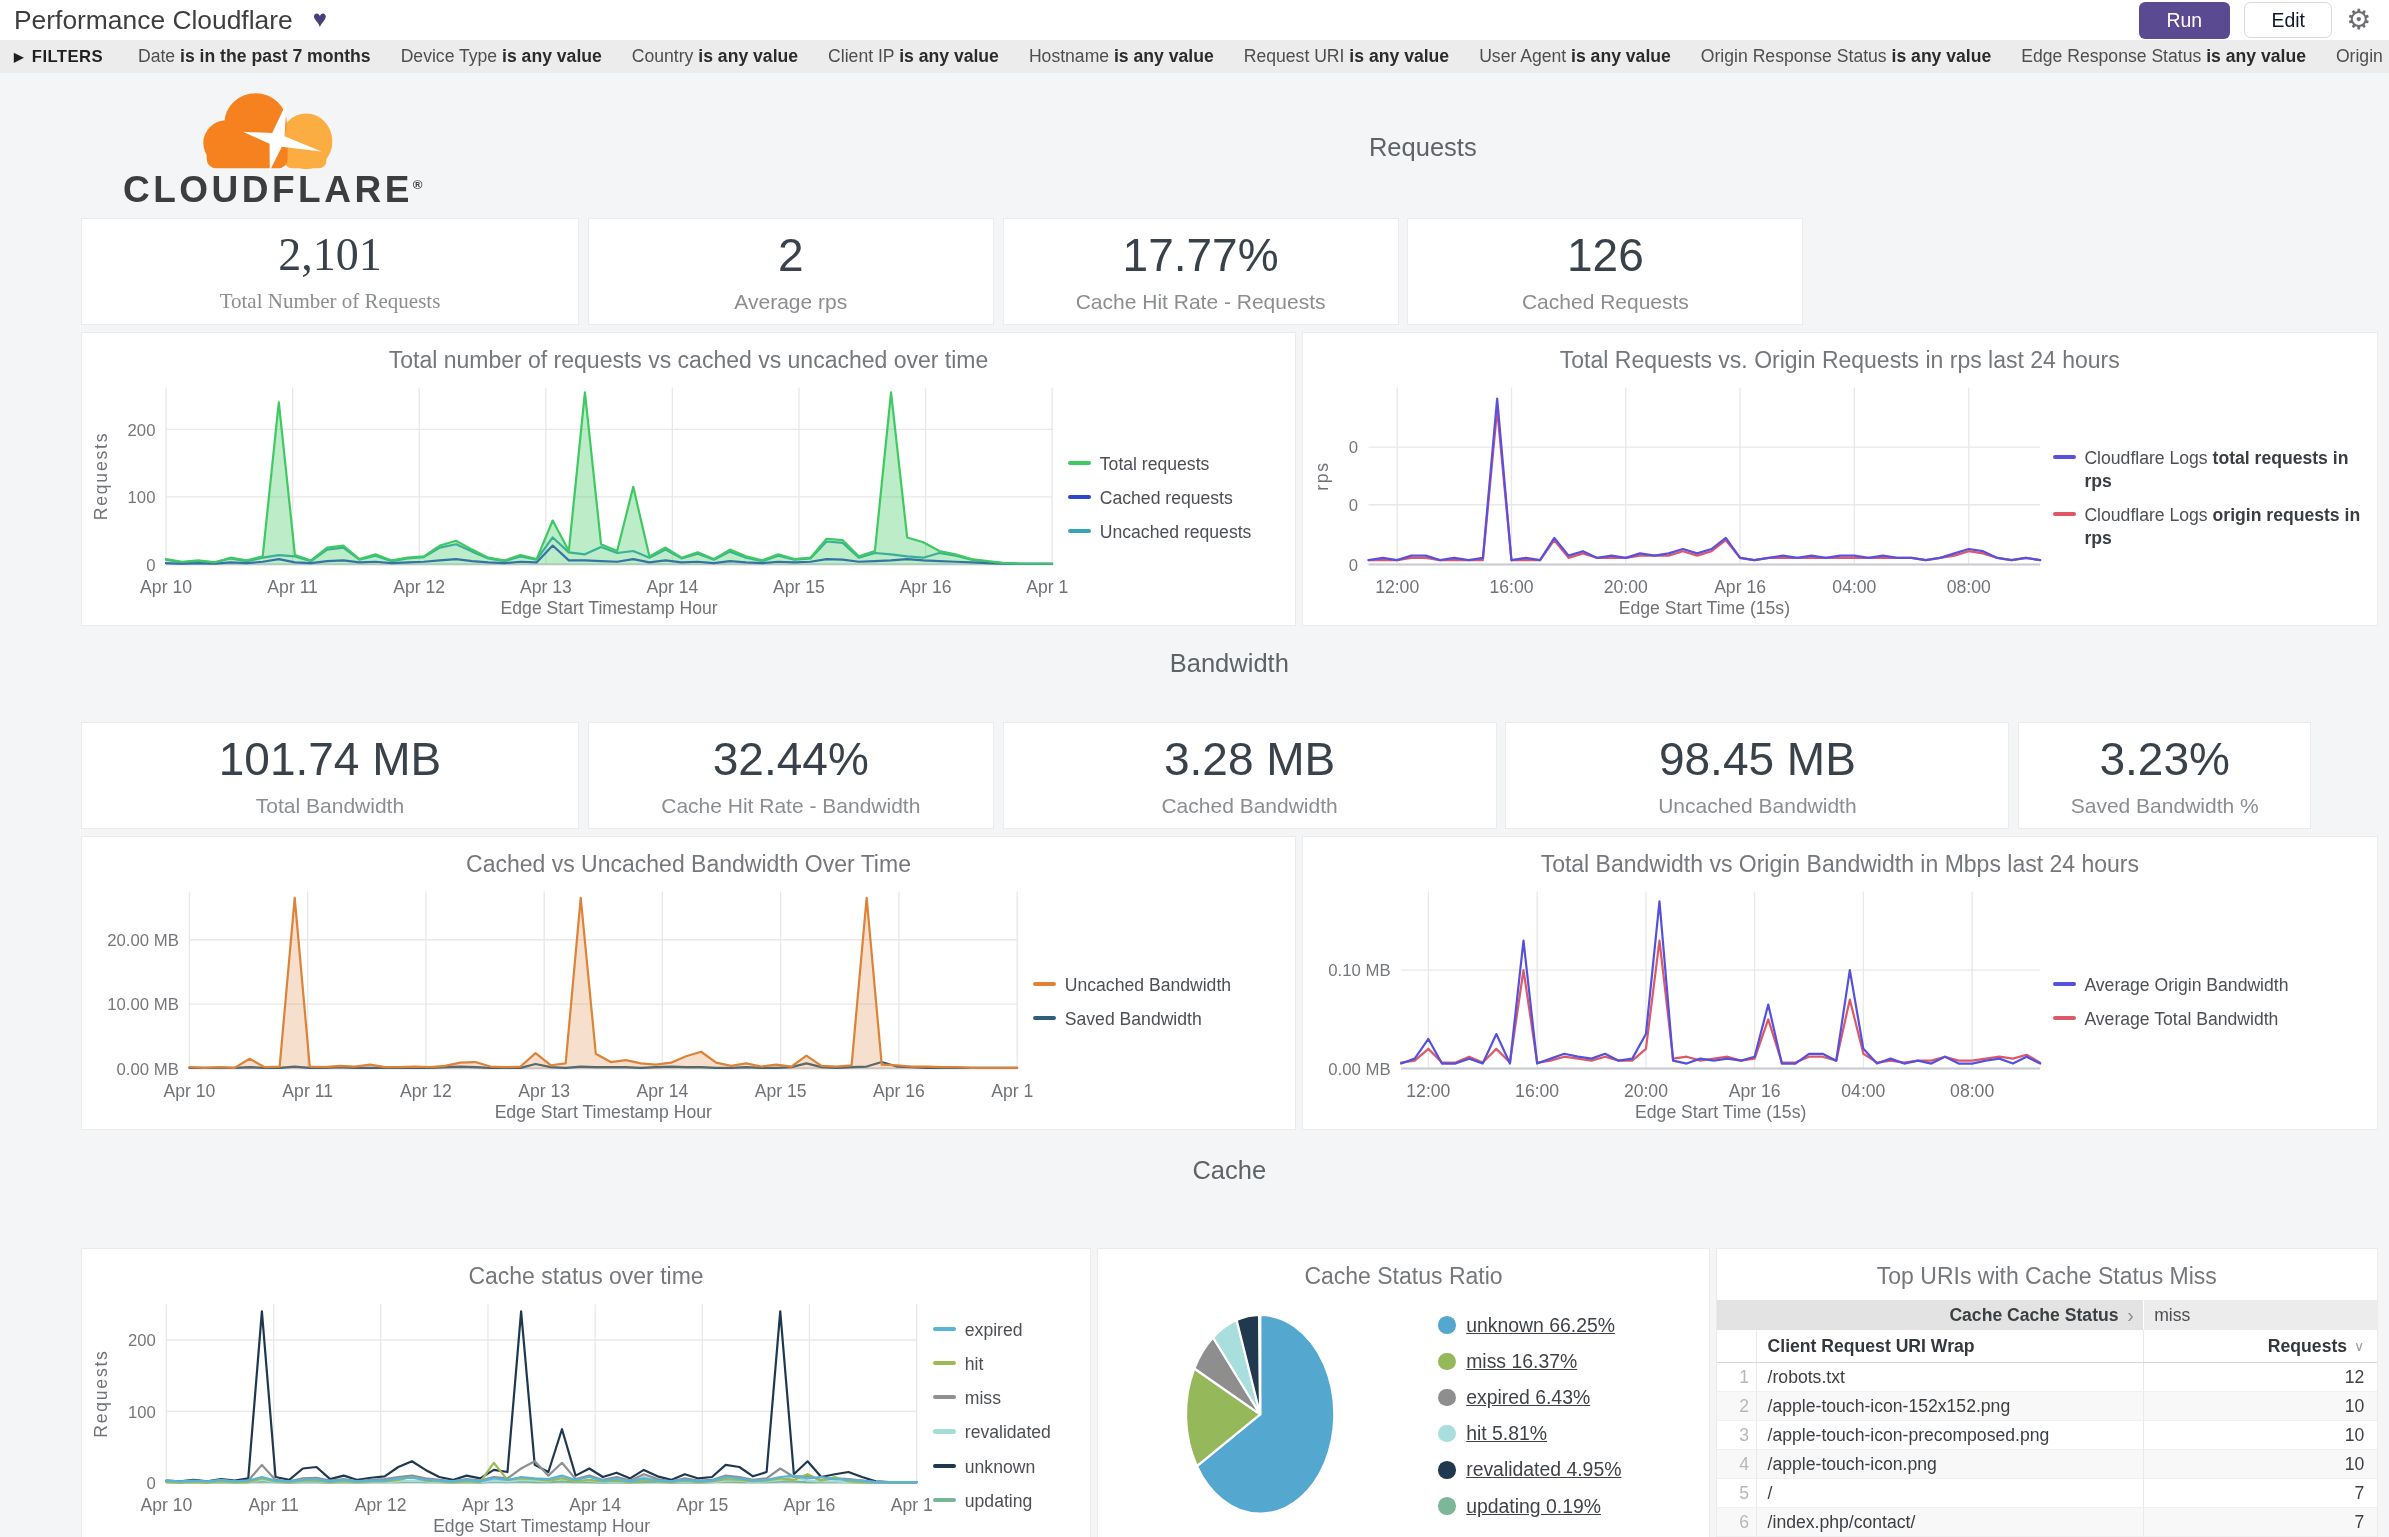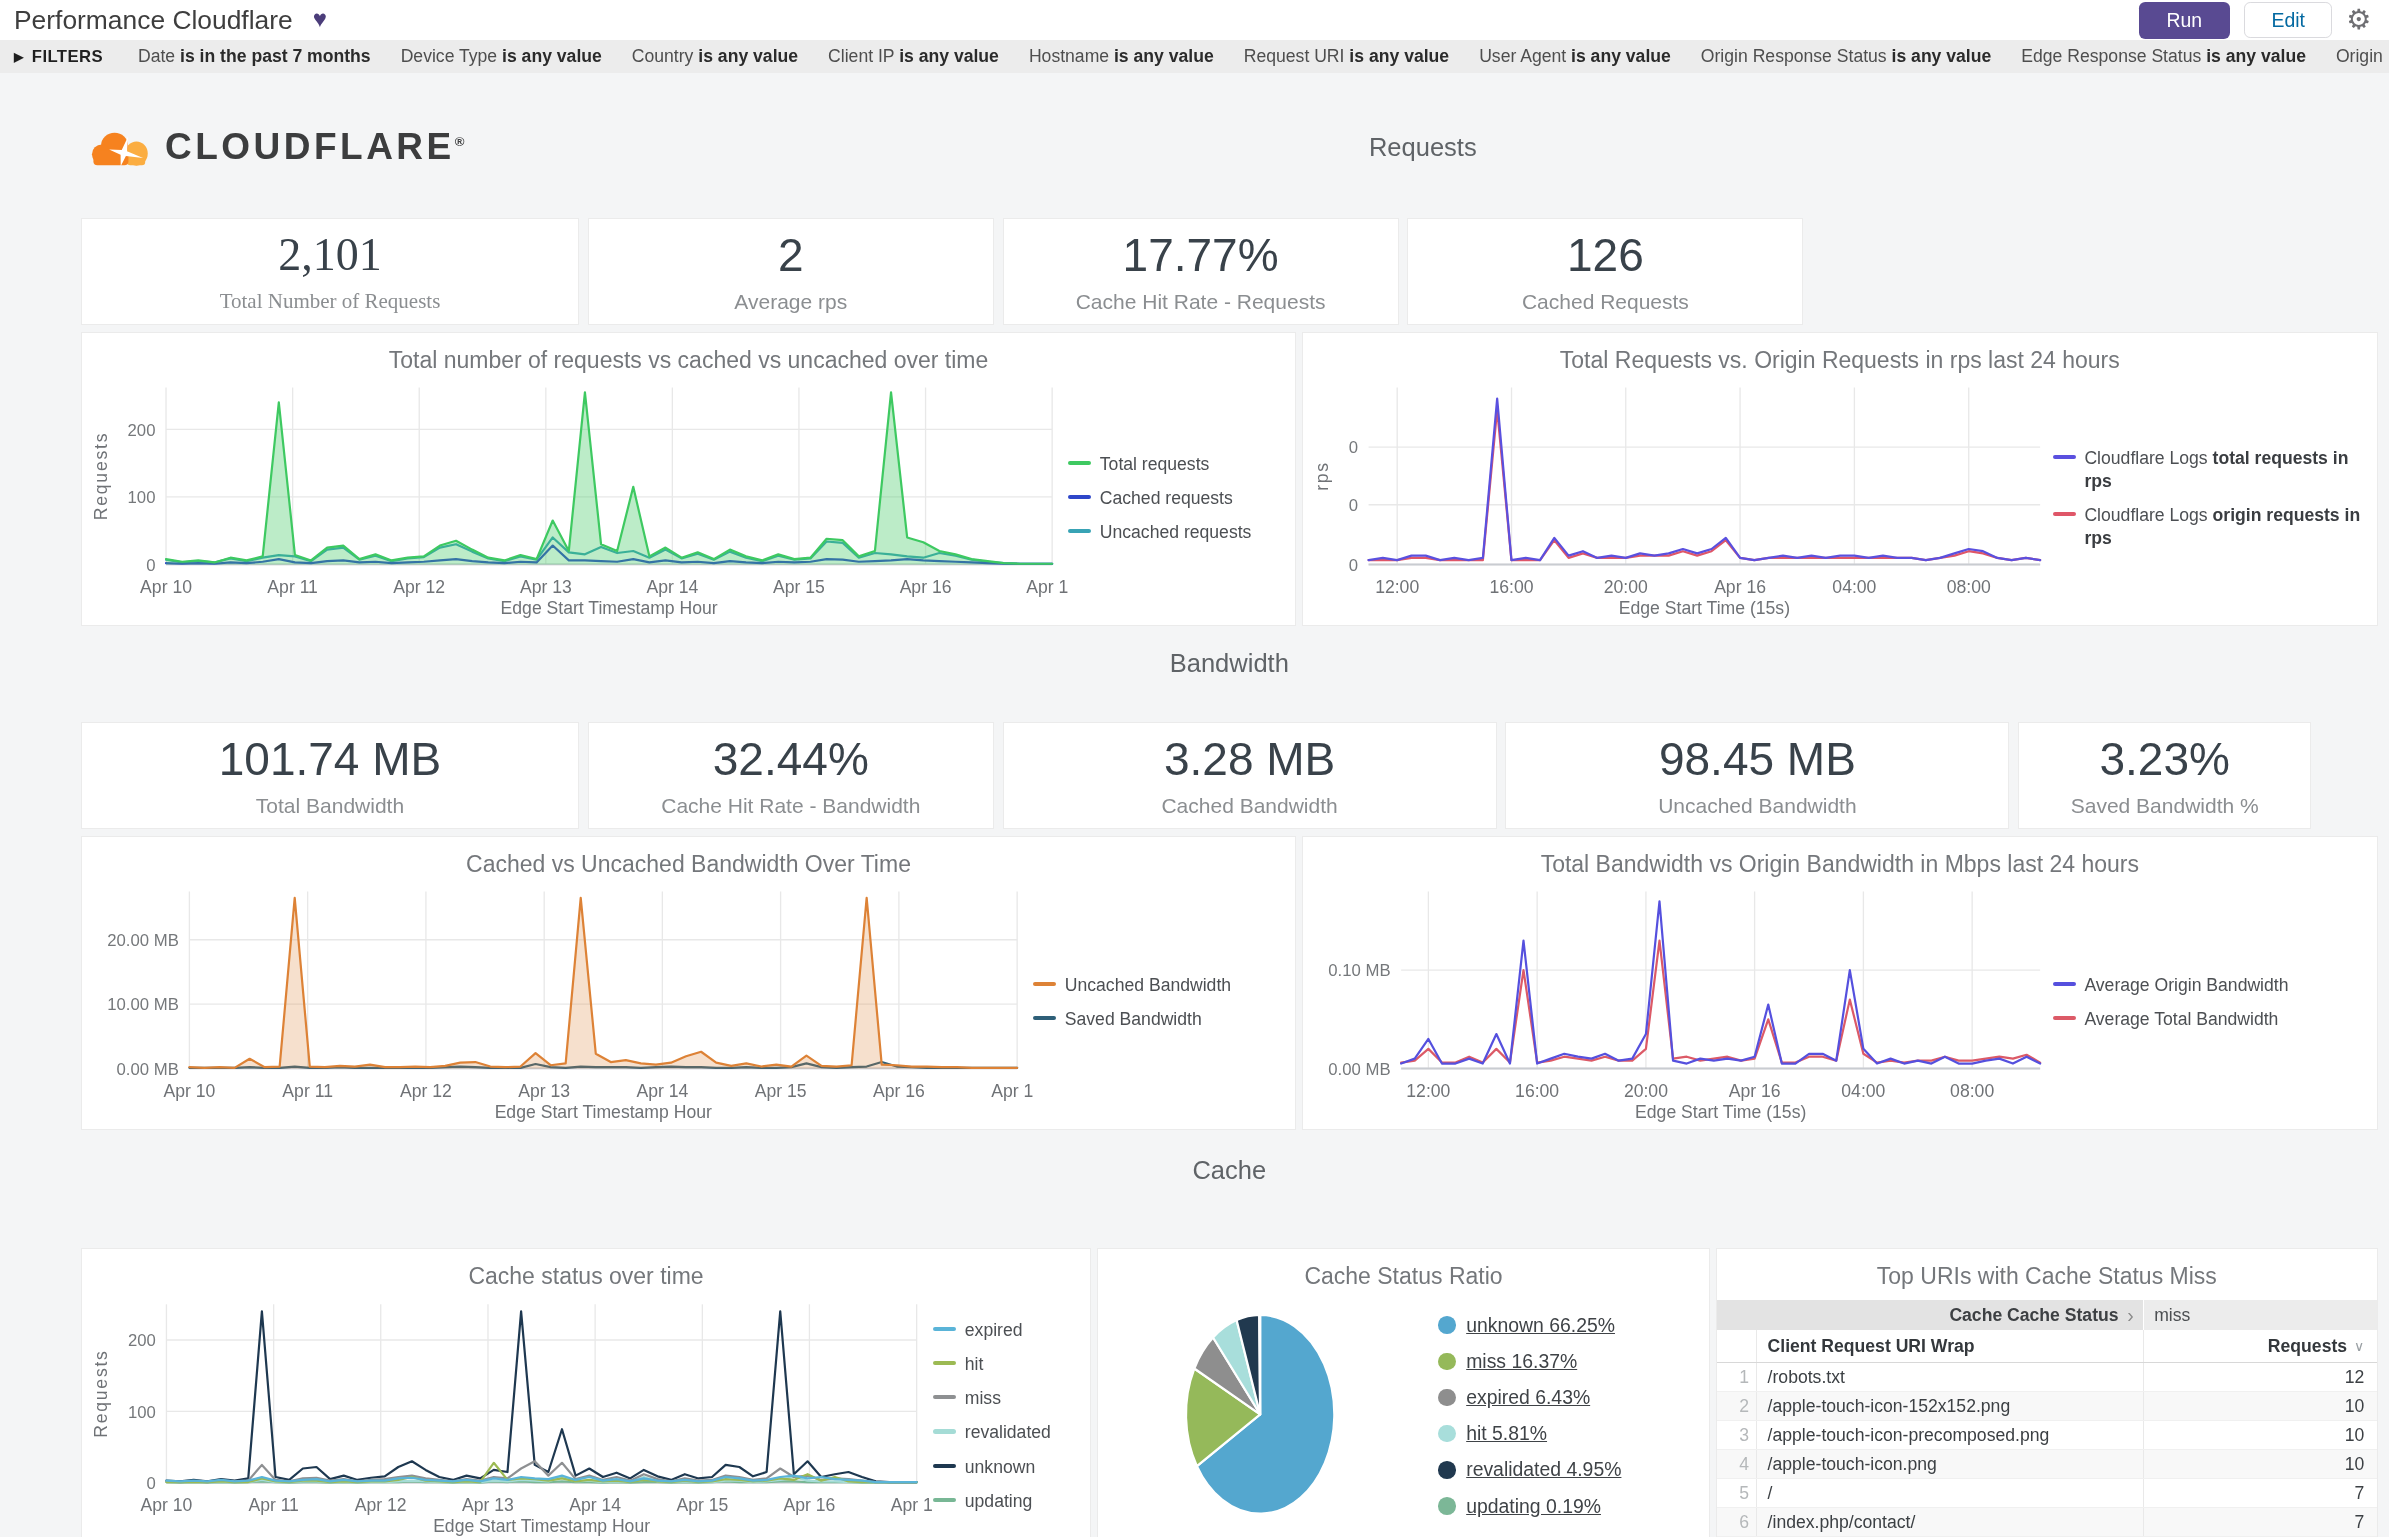--- a/index.html
+++ b/index.html
@@ -4,32 +4,32 @@
 <style>
   * { margin:0; padding:0; box-sizing:border-box; }
   html,body { width:2389px; height:1537px; overflow:hidden; background:#f4f5f6;
               font-family:"Liberation Sans", sans-serif; }
   
   .topbar{height:40px;background:#ffffff;display:flex;align-items:center;justify-content:space-between;padding:0 17.6px 0 14px;}
   .page-title{font-size:26.4px;color:#3e3e3e;display:flex;align-items:flex-start;gap:20px;}
   .heart{color:#4b3d7a;font-size:24px;}
   .actions{display:flex;align-items:center;gap:14px;}
   .btn-run{background:#594a92;color:#fff;border:none;border-radius:6.2px;font-size:19.4px;padding:7px 28px;cursor:pointer;font-family:inherit;}
-  .btn-edit{background:#fff;color:#0369a1;border:1.8px solid #dadade;border-radius:6.2px;font-size:19.4px;padding:5.3px 26.4px;cursor:pointer;font-family:inherit;}
+  .btn-edit{background:#fff;color:#0f172a;border:1.8px solid #dadade;border-radius:6.2px;font-size:19.4px;padding:5.3px 26.4px;cursor:pointer;font-family:inherit;}
   .gear{font-size:28px;color:#6f6f73;cursor:pointer;line-height:1;}
   
   .filterbar{height:33px;background:#ececec;display:flex;align-items:center;padding:0 14px;white-space:nowrap;overflow:hidden;gap:35px;}
   .filters-toggle{font-weight:bold;font-size:16.7px;color:#1f1f1f;display:flex;align-items:center;gap:8px;letter-spacing:0.4px;cursor:pointer;}
   .filter-caret{font-size:12.3px;color:#1f1f1f;}
   #filter-items{display:flex;gap:30px;font-size:17.6px;color:#4e4e4e;}
   #filter-items .chip b{color:#2b2b2b;}
   
   main{padding:7px 11.4px 0 81px;}
   .requests-header{display:flex;align-items:center;height:134px;}
-  .cf-logo{width:387px;display:flex;flex-direction:row;align-items:center;padding-top:3.5px;}
+  .cf-logo{width:387px;display:flex;flex-direction:column;align-items:center;padding-top:3.5px;}
   .cf-word{font-size:37px;font-weight:bold;letter-spacing:3.5px;color:#3c3d3e;margin-top:-3.5px;}
   .cf-word sup{font-size:13.2px;}
   .section-title{text-align:center;font-size:25.5px;color:#5f6367;font-weight:normal;}
   .req-title{flex:1;text-align:center;font-size:25.5px;color:#5f6367;font-weight:normal;}
   .st-bandwidth{margin:23px 0 44px;}
   .st-cache{margin:26.4px 0 63px;}
   
   .kpi-row{display:flex;gap:8.8px;margin:3.5px 0 7px 0;}
   .kpi{background:#fff;border:0.9px solid #ebebeb;height:107px;display:flex;flex-direction:column;align-items:center;justify-content:center;cursor:pointer;}
   .kpi .v{font-size:46px;color:#39424a;}

